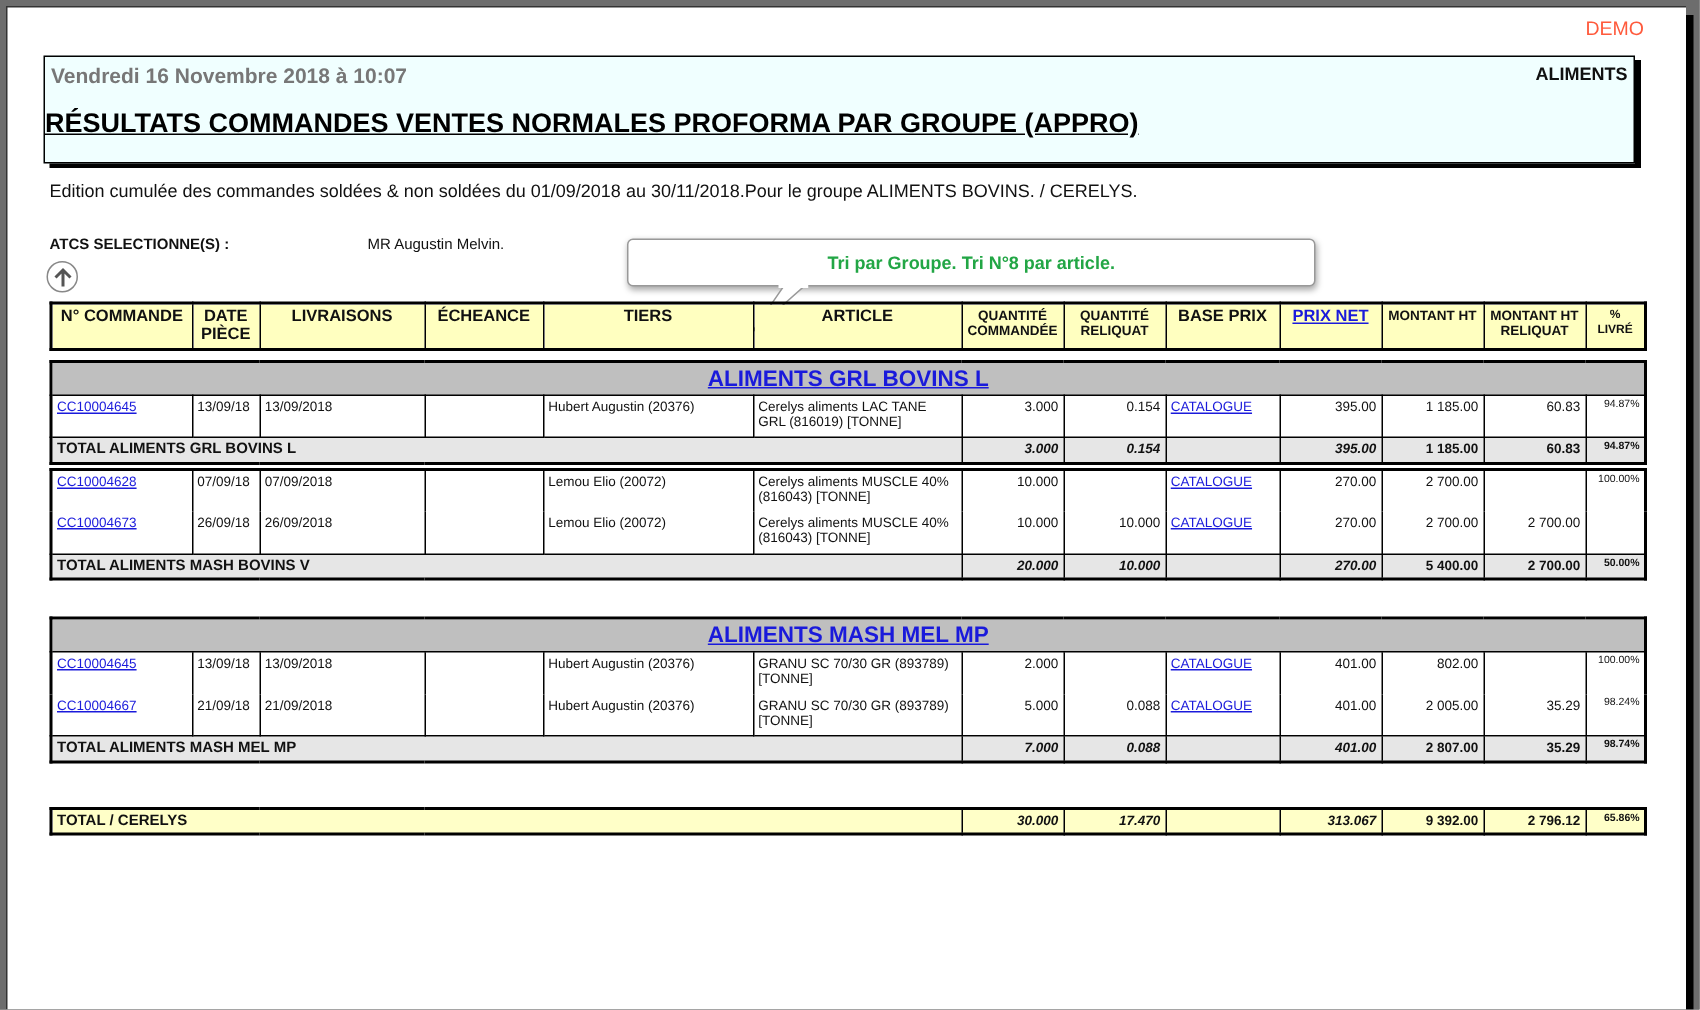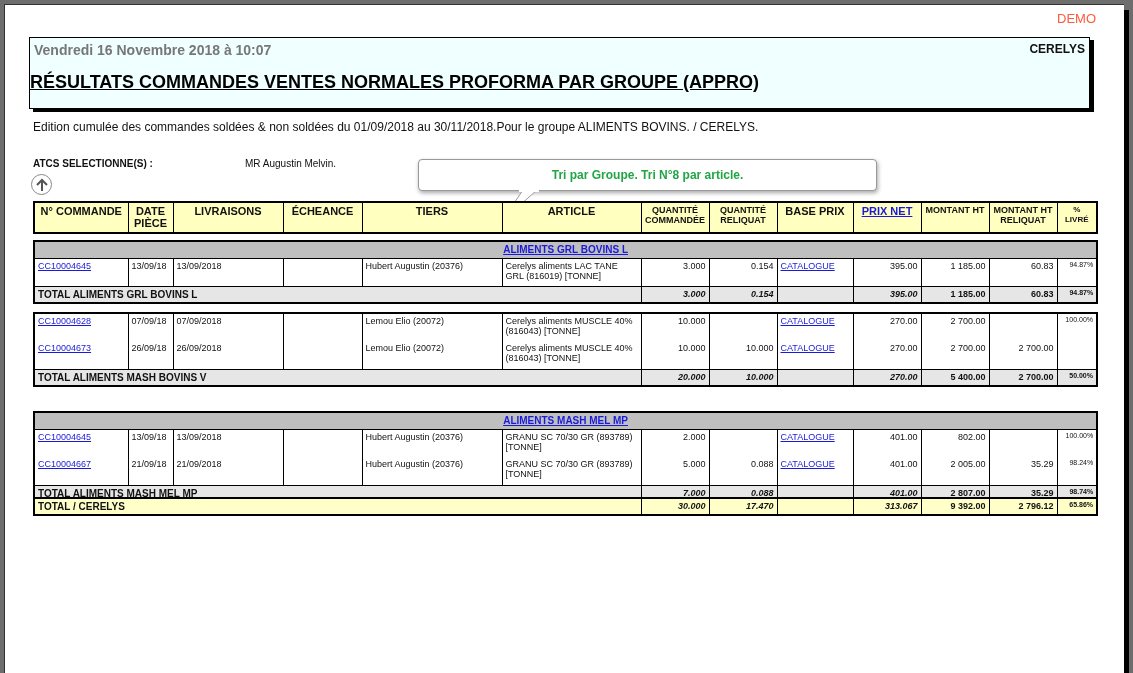--- a/index.html
+++ b/index.html
@@ -22,21 +22,21 @@
 
   table.grid { position: absolute; left: 33px; border-collapse: collapse; table-layout: fixed; width: 1063px; font-size: 9px; color: #111; }
   table.grid td, table.grid th { border: 1px solid #000; padding: 2px 3px; vertical-align: top; overflow: hidden; }
   .head-table { top: 201px; }
   .head-table th { background: #ffffc0; height: 31px; vertical-align: middle; text-align: center; font-weight: bold; font-size: 11px; border-width: 1px; }
   .head-table th.small { font-size: 9px; line-height: 10px; }
   .head-table { border: 2px solid #000; }
   .head-table th.link { color: #1a1adb; text-decoration: underline; font-size: 11px; }
   .section { border: 2px solid #000; }
   .group-row td { background: #bfbfbf; height: 17px; text-align: center; padding: 1px 3px; vertical-align: middle; }
-  .group-row a { color: #1a1adb; font-weight: bold; font-size: 10px; text-decoration: underline; text-align: center; }
+  .group-row a { color: #1a1adb; font-weight: bold; font-size: 15px; text-decoration: underline; text-align: center; }
   .data-row td { height: 28px; }
   a.lnk { color: #1a1adb; text-decoration: underline; font-size: 9px; }
   td.num { text-align: right; }
   td.pct { text-align: right; font-size: 7px; }
   .total-row td { background: #e6e6e6; height: 17px; font-weight: bold; vertical-align: middle; padding: 1px 3px; }
   .total-row td.label { font-size: 10px; }
   .total-row td.it { font-style: italic; text-align: right; }
   .total-row td.b { text-align: right; }
   .total-row td.pct { text-align: right; font-size: 7px; }
   .grand-row td { background: #ffffc8; }
@@ -45,21 +45,21 @@
 <body>
 
 <div class="viewer">
   <div class="page-shadow"></div>
   <div class="page">
     <div class="demo">DEMO</div>
   </div>
 
   <div class="header-box">
     <div class="header-date">Vendredi 16 Novembre 2018 à 10:07</div>
-    <div class="header-company">CERELYS</div>
+    <div class="header-company">ALIMENTS</div>
     <div class="header-title">RÉSULTATS COMMANDES VENTES NORMALES  PROFORMA PAR GROUPE (APPRO)</div>
   </div>
 
   <div class="desc" style="top:120px">Edition cumulée des commandes soldées &amp; non soldées du 01/09/2018 au 30/11/2018.Pour le groupe ALIMENTS BOVINS. / CERELYS.</div>
   <div class="atcs-label">ATCS SELECTIONNE(S) :</div>
   <div class="atcs-value">MR Augustin Melvin.</div>
 
   <div class="up-btn">
     <svg width="14" height="14" viewBox="0 0 14 14">
       <path d="M7 13 V2 M2 7 L7 2 L12 7" stroke="#555" stroke-width="2" fill="none"></path>
@@ -271,21 +271,21 @@
       <td class="it">0.088</td>
       <td></td>
       <td class="it">401.00</td>
       <td class="b">2 807.00</td>
       <td class="b">35.29</td>
       <td class="pct">98.74%</td>
     </tr>
   </tbody>
     </table>
 
-  <table class="grid section" style="top:497px">
+  <table class="grid section" style="top:538px">
     <colgroup>
       <col style="width:94px">
         <col style="width:45px">
         <col style="width:110px">
         <col style="width:79px">
         <col style="width:140px">
         <col style="width:139px">
         <col style="width:68px">
         <col style="width:68px">
         <col style="width:76px">

